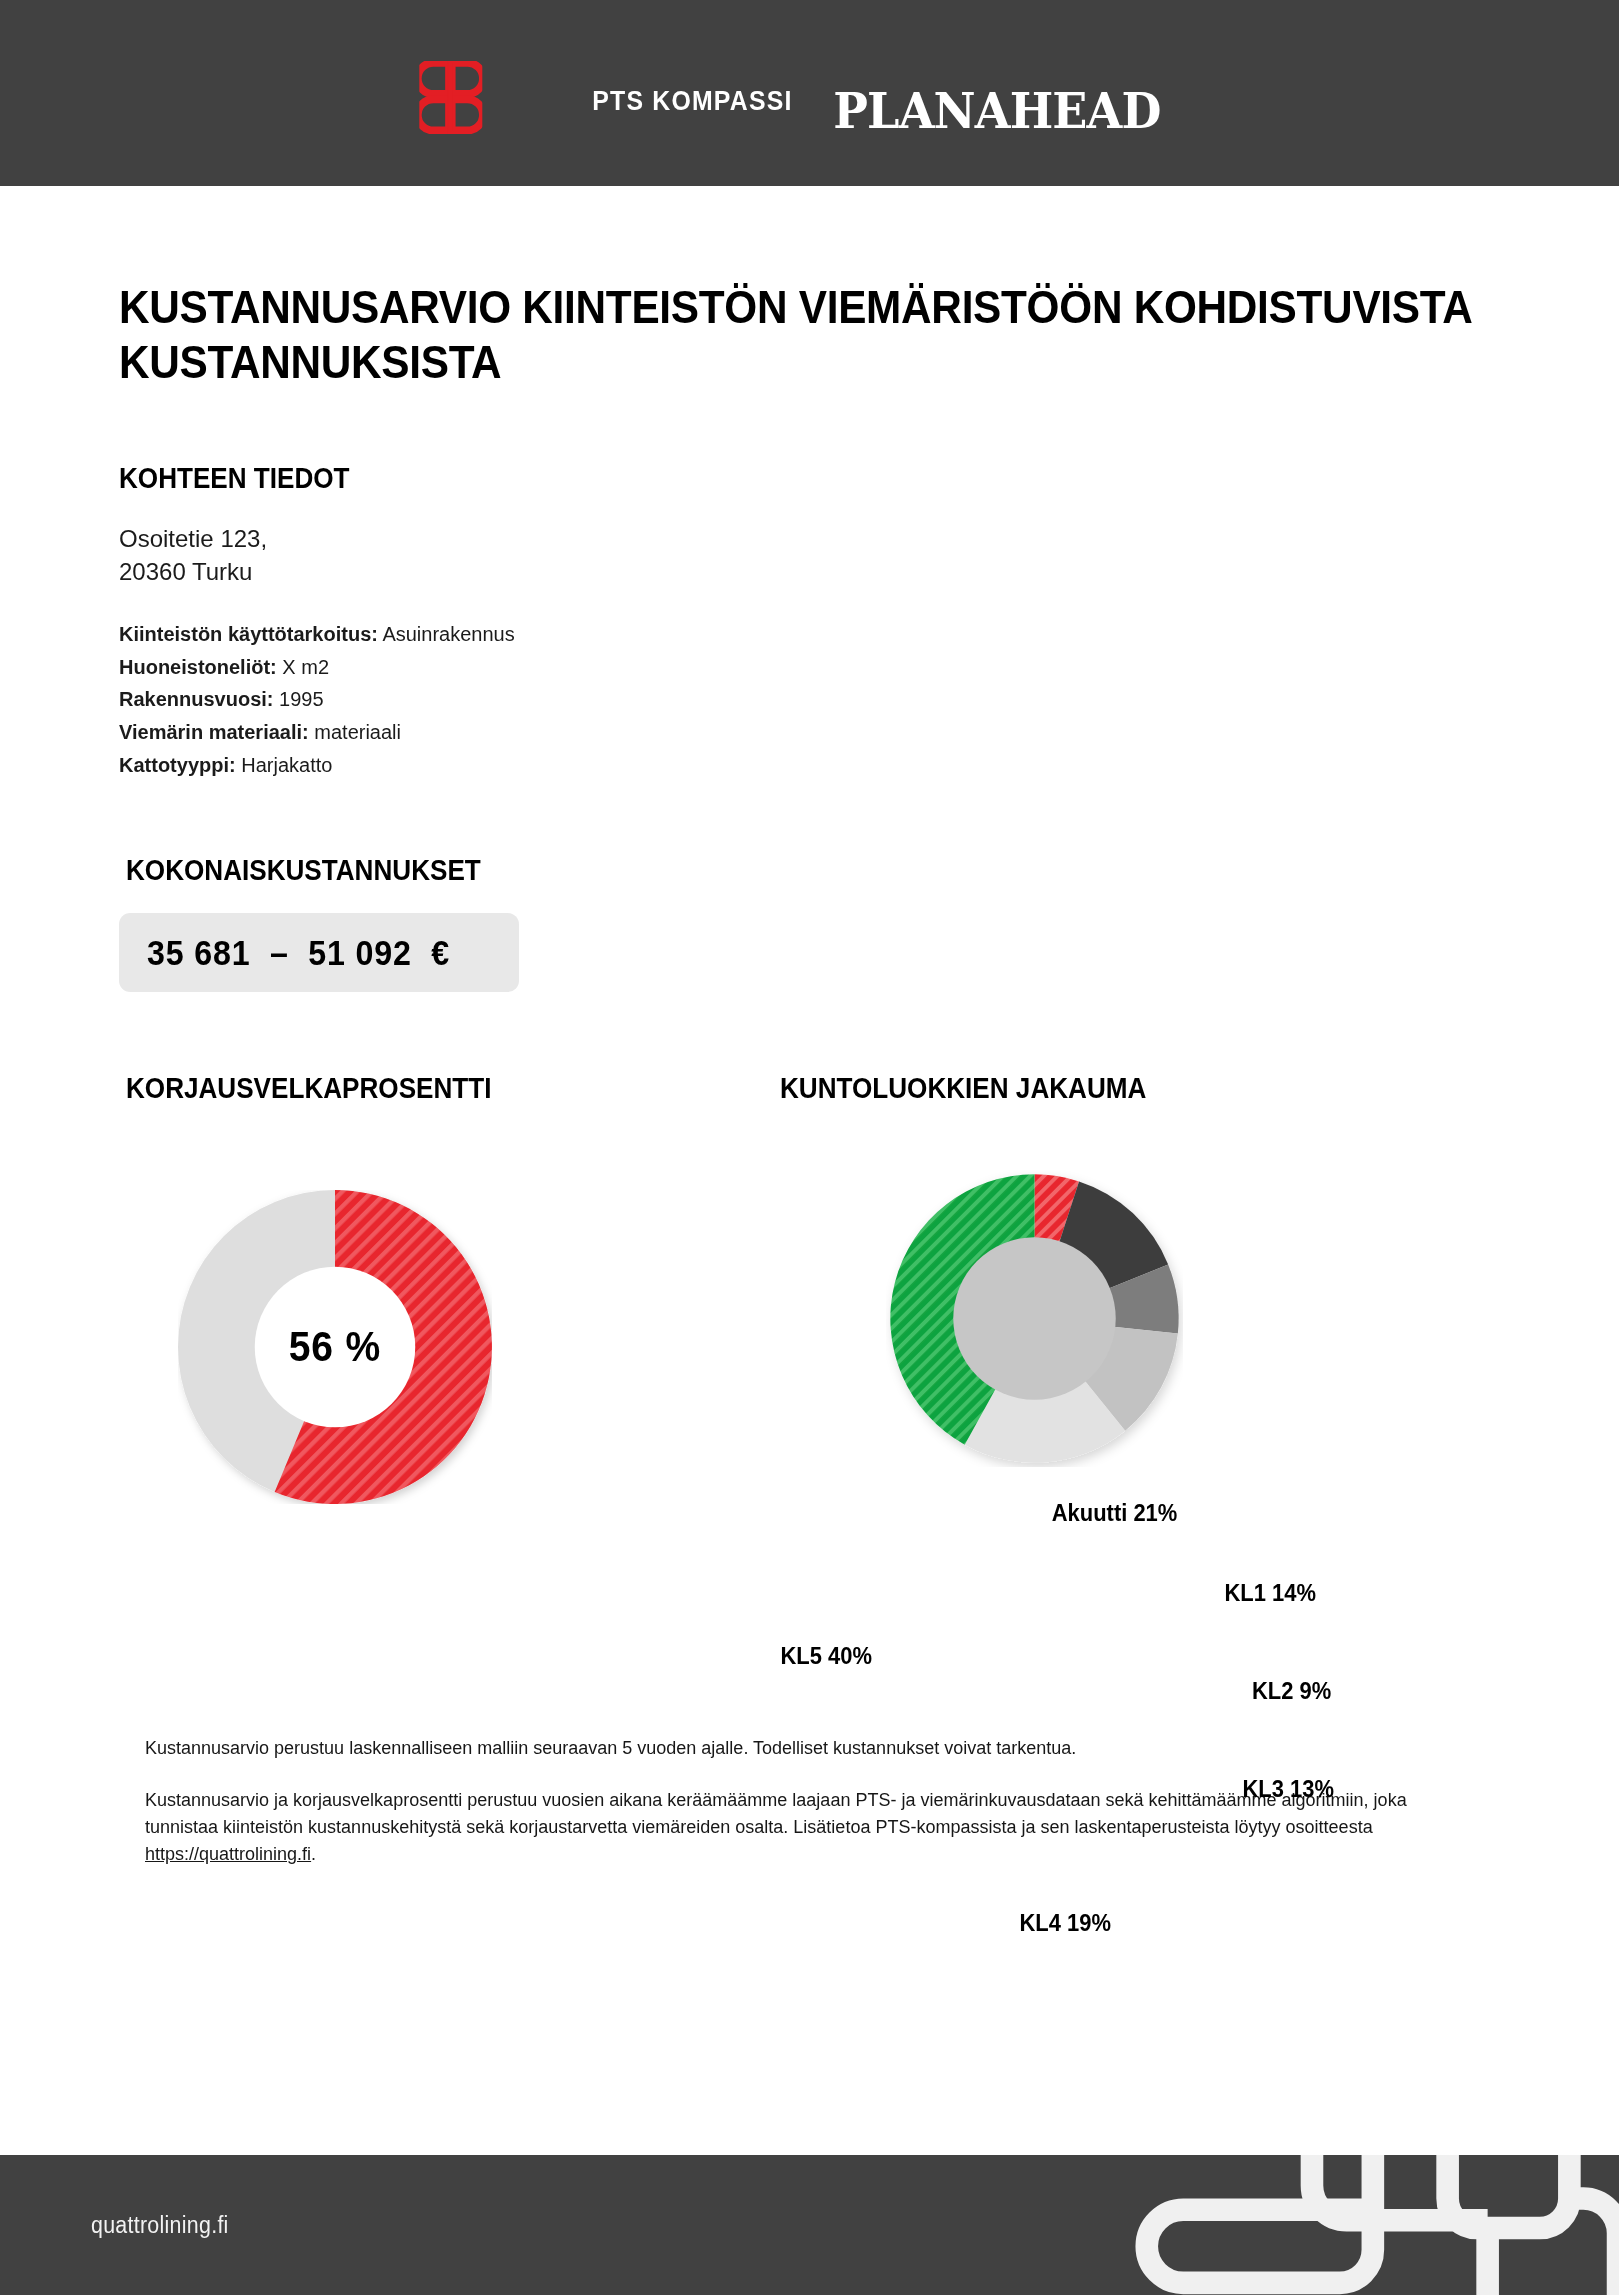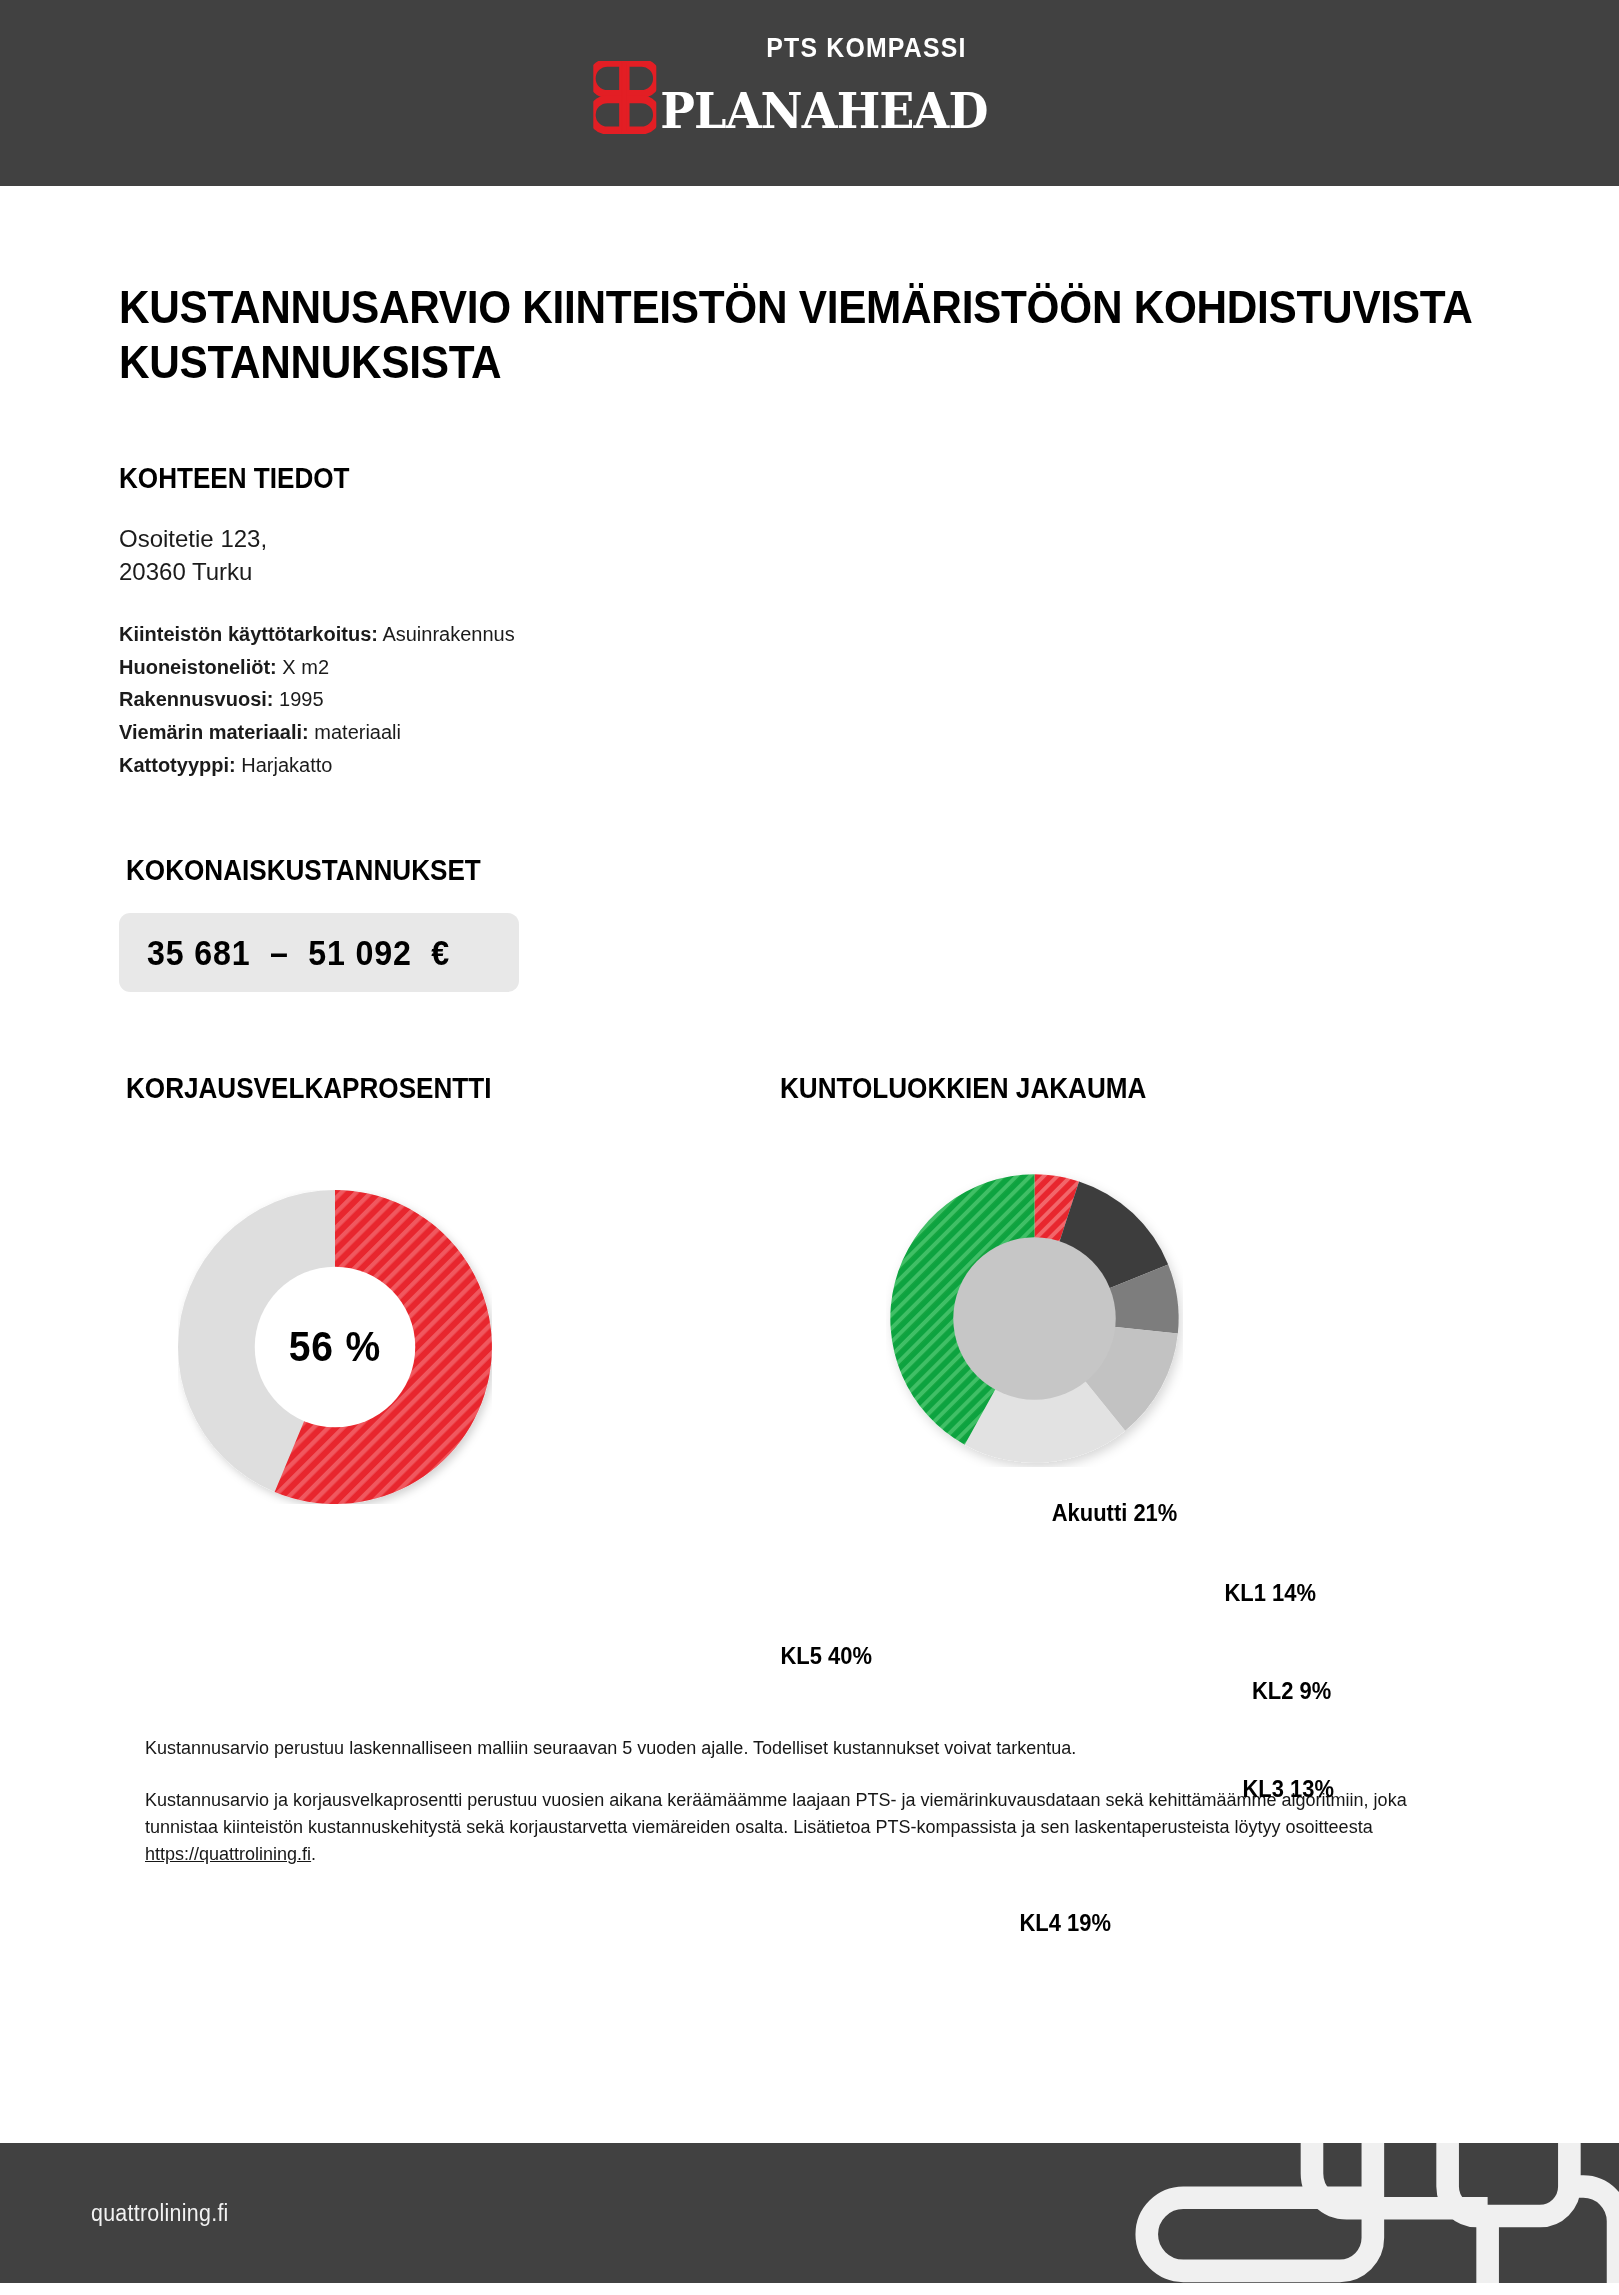--- a/index.html
+++ b/index.html
@@ -17,21 +17,21 @@
     height: 186px;
     background: #414141;
     display: flex;
     align-items: flex-end;
     justify-content: center;
     padding-bottom: 52px;
     position: relative;
   }
   .logo-wrap { display: flex; align-items: flex-end; gap: 0px; transform: translateX(-8.7px); }
   .logo-mark { width: 63px; height: 73px; position: relative; flex: none; margin-right: 3.5px; }
-  .logo-text-col { display: flex; flex-direction: column; align-items: flex-start; gap: 24px; }
+  .logo-text-col { display: flex; align-items: flex-start; gap: 24px; }
   .logo-kicker {
     color: #fff;
     font-family: "Liberation Sans Narrow", "Liberation Sans", sans-serif;
     font-weight: 700;
     font-size: 27px;
     letter-spacing: 1.3px;
     transform: scaleX(0.92);
     transform-origin: left bottom;
     margin-left: 106px;
     margin-bottom: 1.7px;
@@ -152,21 +152,21 @@
     line-height: 1.5;
     color: #171717;
     max-width: 1300px;
   }
   .notes p + p { margin-top: 25px; }
   .notes a { color: #171717; text-decoration: underline; }
 
   
   .footer {
     position: absolute;
-    left: 0; bottom: 12px;
+    left: 0; bottom: 0;
     width: 1619px;
     height: 140px;
     background: #414141;
     overflow: hidden;
   }
   .footer-url {
     position: absolute;
     left: 91px; top: 50%;
     transform: translateY(-50%) scaleX(0.93);
     transform-origin: left center;

